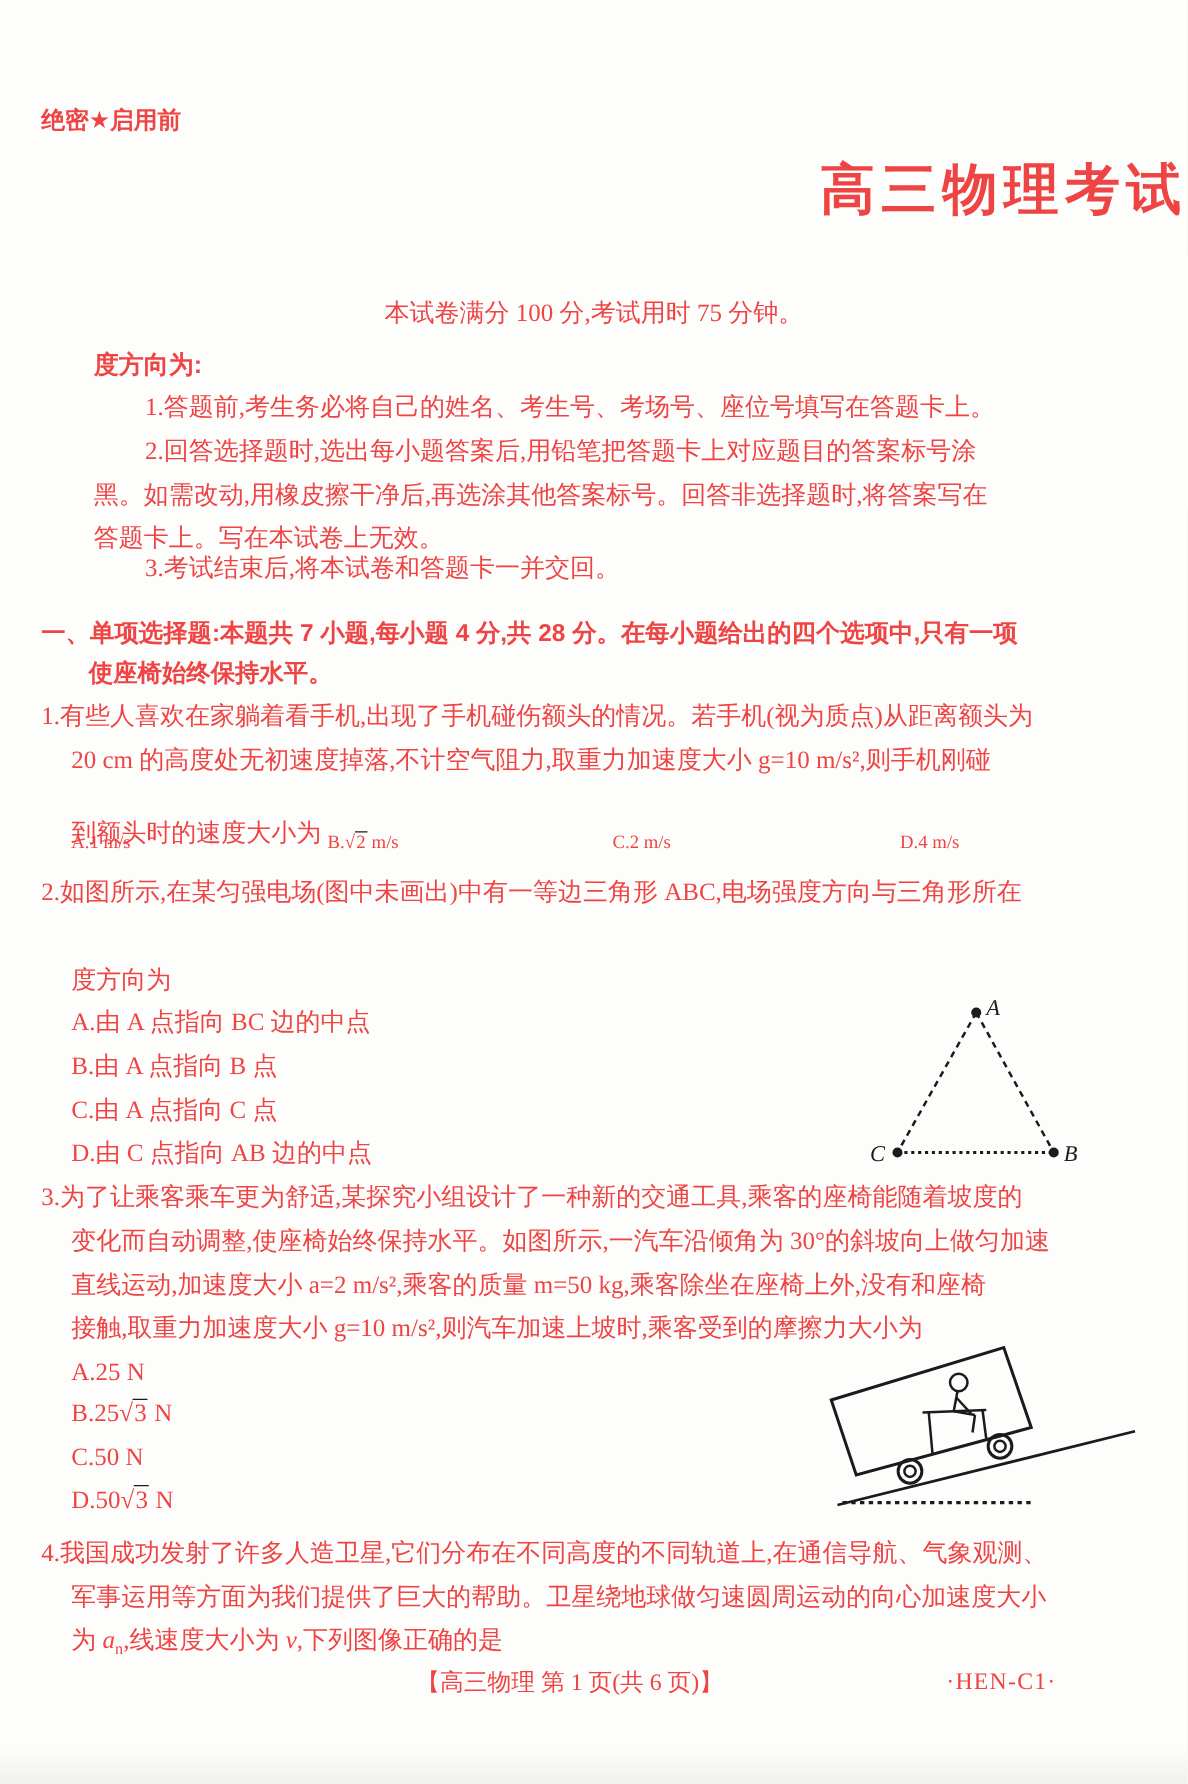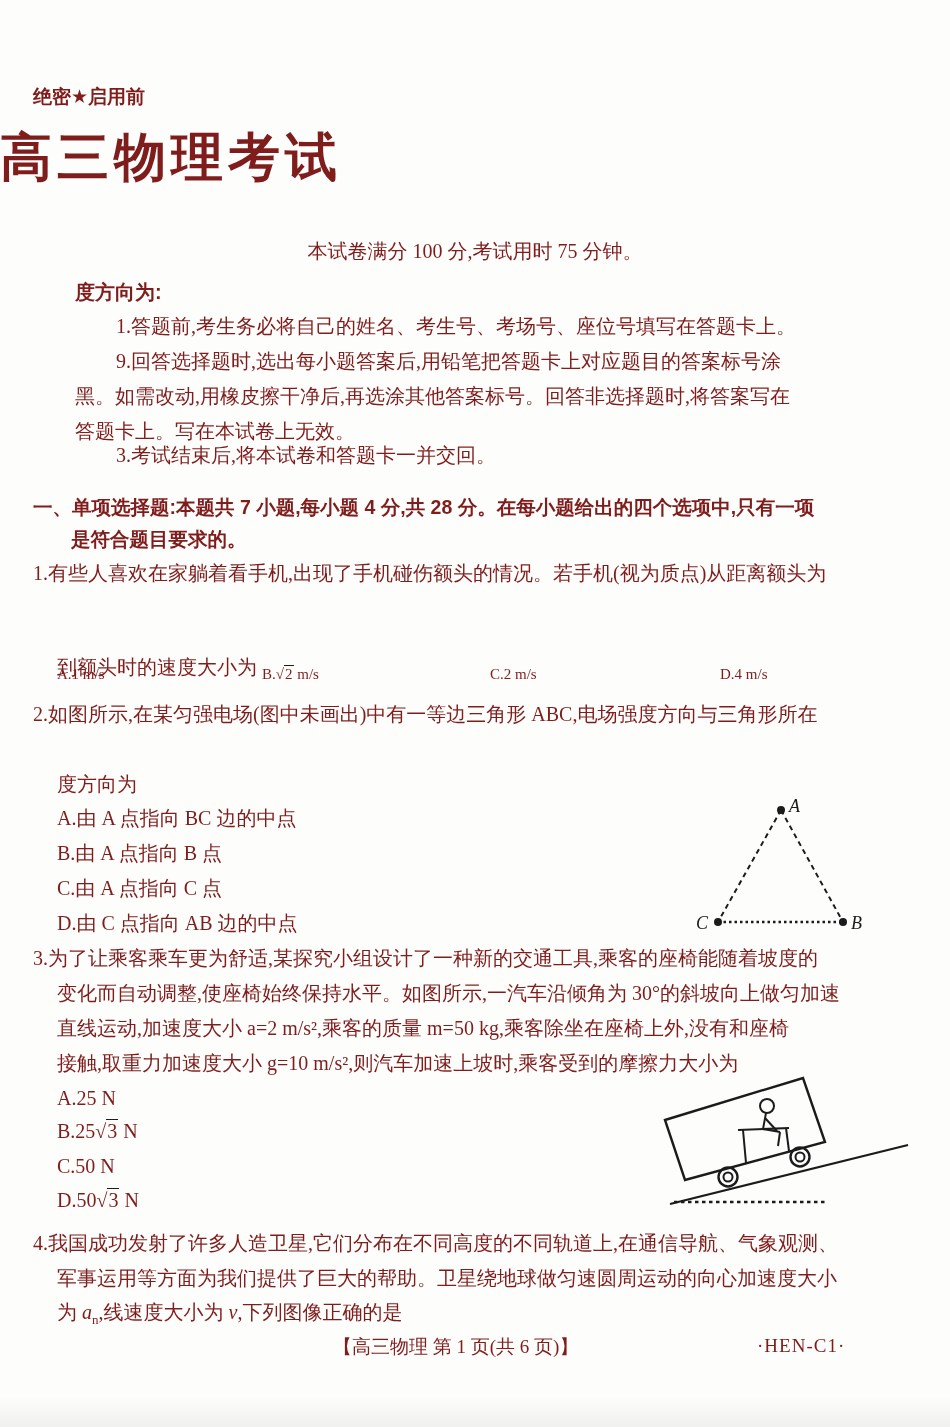--- a/index.html
+++ b/index.html
@@ -3,59 +3,60 @@
 <meta charset="utf-8">
 <style>
   html,body{margin:0;padding:0;}
   body{background:#e8e8e8;}
   .page{
     position:relative;
     width:950px;height:1427px;
     margin:0 auto;
     background:#fdfdfc;
     overflow:hidden;
-    color:#7f1d1d;
+    color:#ef4444;
     font-family:"Liberation Serif","DejaVu Serif",serif;
   }
   .page::after{ 
     content:"";position:absolute;left:0;bottom:0;width:100%;height:30px;
     background:linear-gradient(to bottom,rgba(0,0,0,0),rgba(0,0,0,0.05));
     pointer-events:none;
   }
   .line{position:absolute;white-space:nowrap;font-size:20px;line-height:1.2;}
   .sans-bold{font-family:"Liberation Sans","DejaVu Sans",sans-serif;font-weight:700;}
-  .title{font-size:52px;letter-spacing:5px;width:100%;text-align:left;}
+  .title{font-size:44px;letter-spacing:5px;width:100%;text-align:right;}
   .center{width:100%;text-align:center;}
   .opt{position:absolute;white-space:nowrap;font-size:15px;}
   .rad-sym{display:inline-block;transform:translateY(0px);}
   .radicand{border-top:1.6px solid #1b1b1b;padding:0 1px;}
   .fig{position:absolute;}
   svg text{font-family:"Liberation Serif","DejaVu Serif",serif;font-style:italic;font-size:18px;fill:#1b1b1b;}
   .footer{font-size:19px;}
 </style>
 </head>
 <body>
 
 <div class="page">
 
   <div class="line sans-bold" style="left:33px;top:86px;font-size:19px;">绝密★启用前</div>
   <div class="line sans-bold title" style="left:0;top:126px;">高三物理考试</div>
   <div class="line center" style="left:0;top:239px;font-size:20px;">本试卷满分 100 分,考试用时 75 分钟。</div>
 
   <div class="line sans-bold" style="left:75px;top:280px;font-size:20px;">度方向为:</div>
   <div class="line" style="left:116px;top:314px;">1.答题前,考生务必将自己的姓名、考生号、考场号、座位号填写在答题卡上。</div>
-  <div class="line" style="left:116px;top:349px;">9.回答选择题时,选出每小题答案后,用铅笔把答题卡上对应题目的答案标号涂</div>
+  <div class="line" style="left:116px;top:349px;">2.回答选择题时,选出每小题答案后,用铅笔把答题卡上对应题目的答案标号涂</div>
   <div class="line" style="left:75px;top:384px;">黑。如需改动,用橡皮擦干净后,再选涂其他答案标号。回答非选择题时,将答案写在</div>
   <div class="line" style="left:75px;top:419px;">答题卡上。写在本试卷上无效。</div>
   <div class="line" style="left:116px;top:443px;">3.考试结束后,将本试卷和答题卡一并交回。</div>
 
   <div class="line sans-bold" style="left:33px;top:496px;font-size:19.5px;">一、单项选择题:本题共 7 小题,每小题 4 分,共 28 分。在每小题给出的四个选项中,只有一项</div>
-  <div class="line sans-bold" style="left:71px;top:528px;font-size:19.5px;">是符合题目要求的。</div>
+  <div class="line sans-bold" style="left:71px;top:528px;font-size:19.5px;">使座椅始终保持水平。</div>
 
   <div class="line" style="left:33px;top:561px;">1.有些人喜欢在家躺着看手机,出现了手机碰伤额头的情况。若手机(视为质点)从距离额头为</div>
+  <div class="line" style="left:57px;top:596px;">20 cm 的高度处无初速度掉落,不计空气阻力,取重力加速度大小 g=10 m/s²,则手机刚碰</div>
   <div class="line" style="left:57px;top:631px;margin-top:24px;">到额头时的速度大小为</div>
 
   <span class="opt" style="left:57px;top:666px;">A.1 m/s</span>
   <span class="opt" style="left:262px;top:666px;"><span>B.</span><span class="rad-sym">√</span><span class="radicand">2</span><span> m/s</span></span>
   <span class="opt" style="left:490px;top:666px;">C.2 m/s</span>
   <span class="opt" style="left:720px;top:666px;">D.4 m/s</span>
 
   <div class="line" style="left:33px;top:702px;">2.如图所示,在某匀强电场(图中未画出)中有一等边三角形 ABC,电场强度方向与三角形所在</div>
   <div class="line" style="left:57px;top:772px;">度方向为</div>
 

